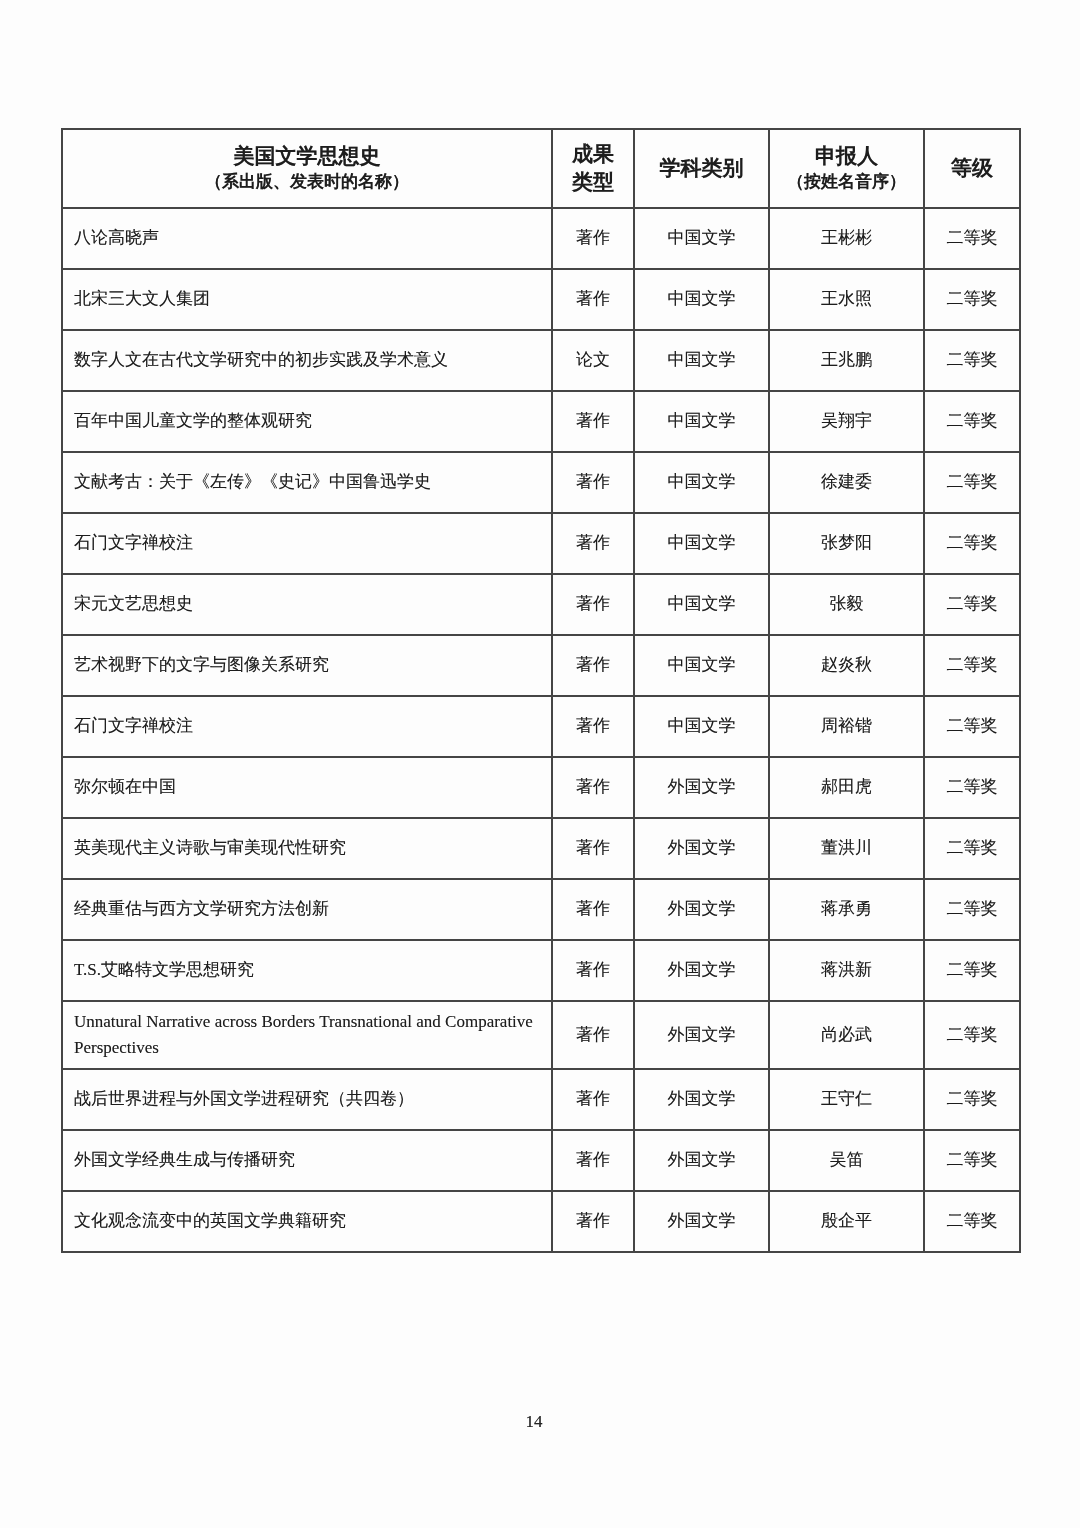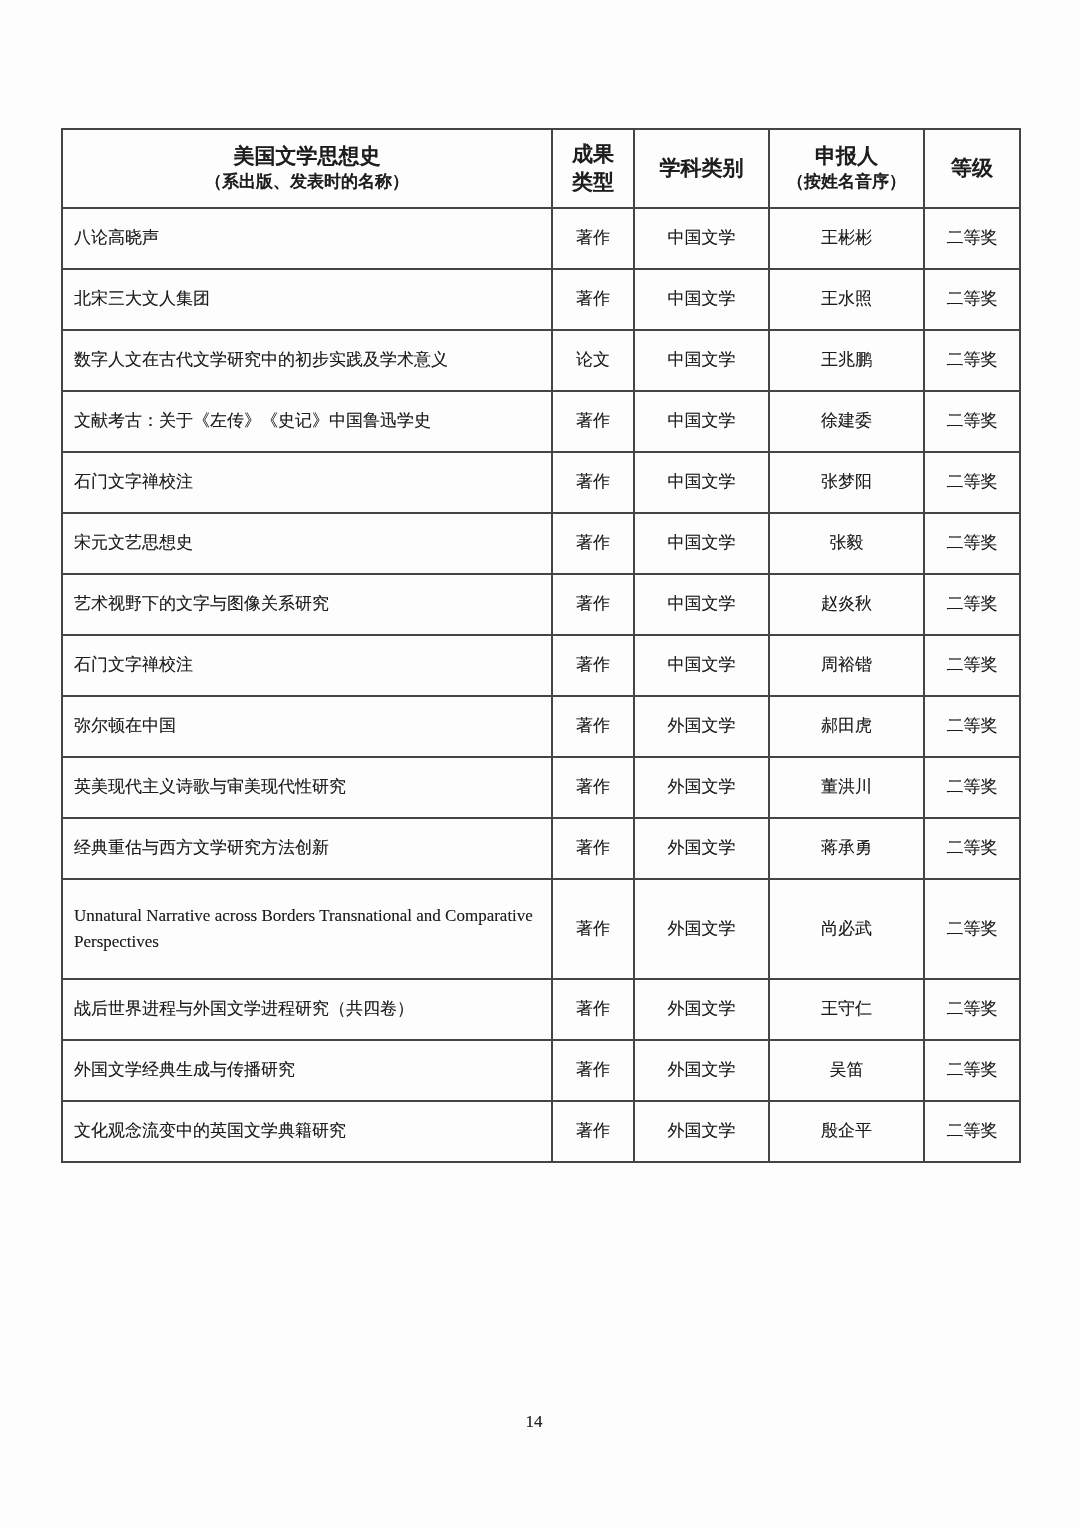--- a/index.html
+++ b/index.html
@@ -14,21 +14,21 @@
     position:absolute;left:61px;top:128px;width:958px;
     border-collapse:collapse;table-layout:fixed;
     background:#fdfdfd;
   }
   th,td{border:2px solid #454545;overflow:hidden;}
   thead tr{height:79px;}
   th{font-weight:bold;text-align:center;vertical-align:middle;padding:4px 4px;}
   .h-main{font-size:21px;line-height:1.3;}
   .h-sub{font-size:17px;line-height:1.35;}
   tr.data{height:61px;}
-  tr.data.tall{height:100px;}
+  tr.data.tall{height:68px;}
   td{vertical-align:middle;font-size:17px;line-height:1.55;}
   td.title{text-align:left;padding:5px 12px 5px 11px;}
   td.center{text-align:center;padding:4px 2px;}
   .pageno{
     position:absolute;left:0;right:12px;top:1412px;
     text-align:center;font-size:17px;color:#222;
   }
   
   table.award, .pageno{text-shadow:0 0 0.4px rgba(40,40,40,0.45);}
 </style>
@@ -83,20 +83,27 @@
         <td class="center">二等奖</td>
       </tr>
       <tr class="data">
         <td class="title">数字人文在古代文学研究中的初步实践及学术意义</td>
         <td class="center">论文</td>
         <td class="center">中国文学</td>
         <td class="center">王兆鹏</td>
         <td class="center">二等奖</td>
       </tr>
       <tr class="data">
+        <td class="title">百年中国儿童文学的整体观研究</td>
+        <td class="center">著作</td>
+        <td class="center">中国文学</td>
+        <td class="center">吴翔宇</td>
+        <td class="center">二等奖</td>
+      </tr>
+      <tr class="data">
         <td class="title">文献考古：关于《左传》《史记》中国鲁迅学史</td>
         <td class="center">著作</td>
         <td class="center">中国文学</td>
         <td class="center">徐建委</td>
         <td class="center">二等奖</td>
       </tr>
       <tr class="data">
         <td class="title">石门文字禅校注</td>
         <td class="center">著作</td>
         <td class="center">中国文学</td>
@@ -138,20 +145,27 @@
         <td class="center">董洪川</td>
         <td class="center">二等奖</td>
       </tr>
       <tr class="data">
         <td class="title">经典重估与西方文学研究方法创新</td>
         <td class="center">著作</td>
         <td class="center">外国文学</td>
         <td class="center">蒋承勇</td>
         <td class="center">二等奖</td>
       </tr>
+      <tr class="data">
+        <td class="title">T.S.艾略特文学思想研究</td>
+        <td class="center">著作</td>
+        <td class="center">外国文学</td>
+        <td class="center">蒋洪新</td>
+        <td class="center">二等奖</td>
+      </tr>
       <tr class="data tall">
         <td class="title" lang="en">Unnatural Narrative across Borders Transnational and Comparative Perspectives</td>
         <td class="center">著作</td>
         <td class="center">外国文学</td>
         <td class="center">尚必武</td>
         <td class="center">二等奖</td>
       </tr>
       <tr class="data">
         <td class="title">战后世界进程与外国文学进程研究（共四卷）</td>
         <td class="center">著作</td>

